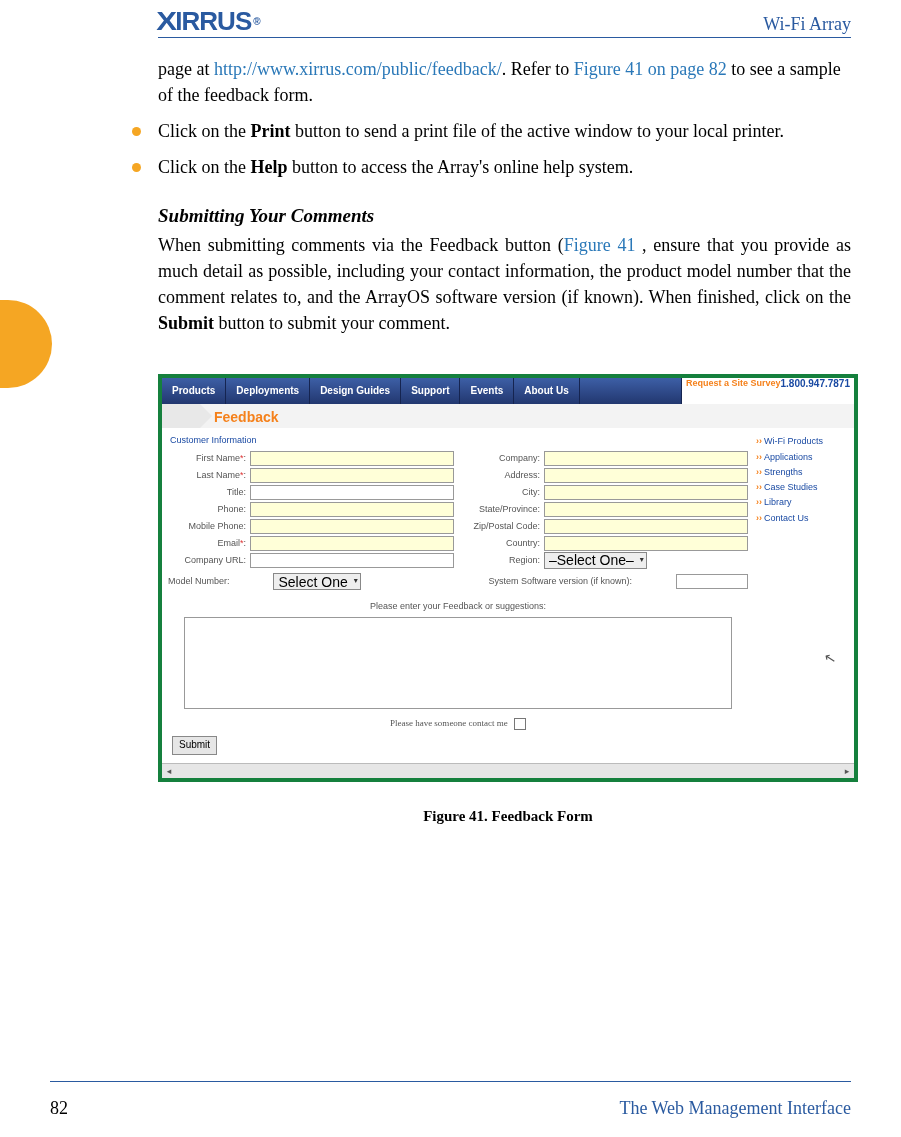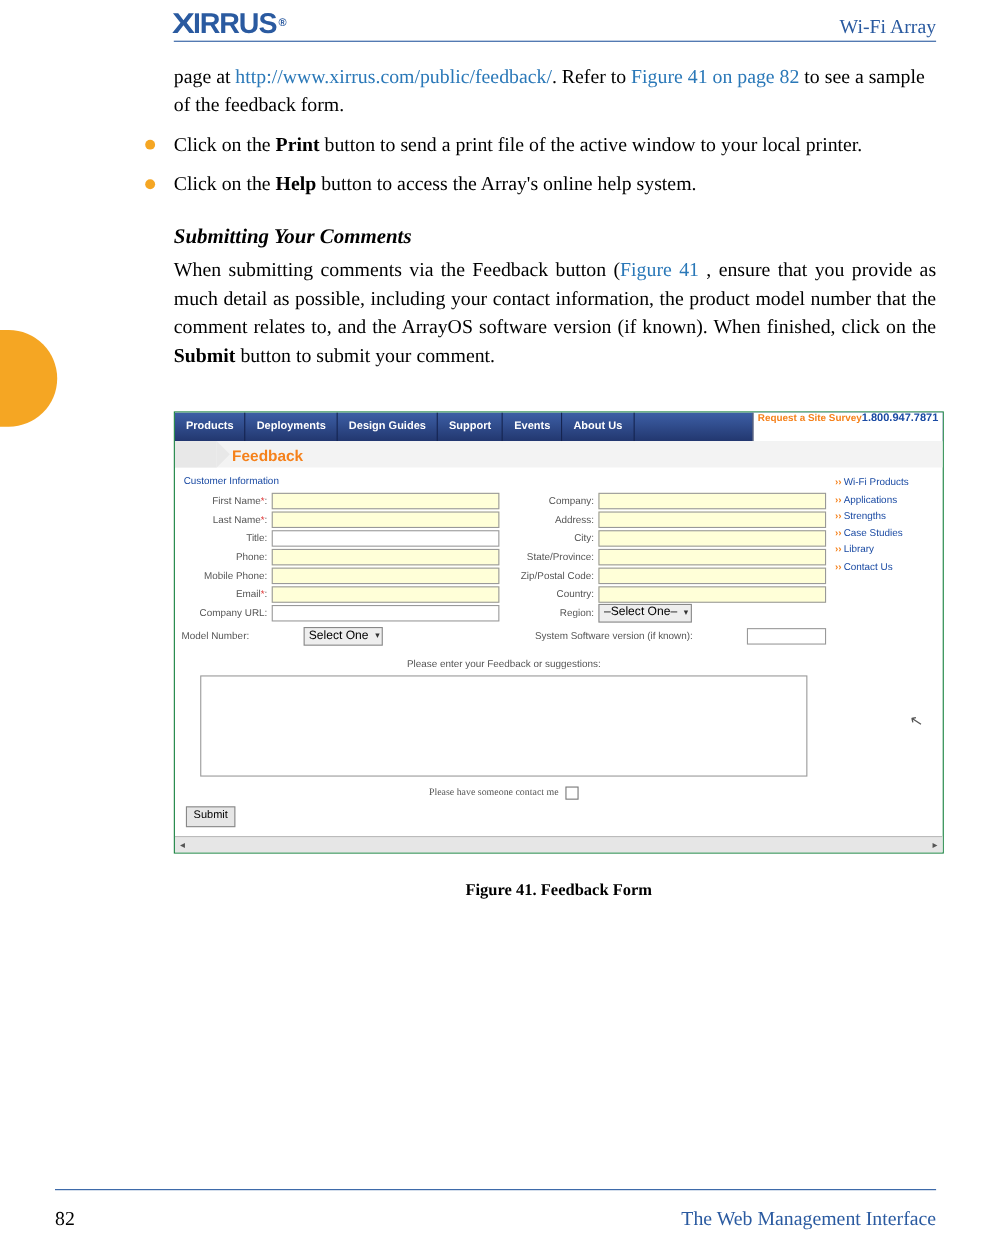--- a/index.html
+++ b/index.html
@@ -81,21 +81,21 @@
     border-top-right-radius: 44px;
     border-bottom-right-radius: 44px;
   }
 
   
   .figure {
     margin: 38px 0 0 0;
     width: 700px;
   }
   .screenshot {
-    border: 1px solid #15803d;
+    border: 4px solid #15803d;
     background: #fff;
     font-family: Arial, Helvetica, sans-serif;
     font-size: 10px;
     position: relative;
     height: 400px;
     overflow: hidden;
   }
   .navbar {
     height: 26px;
     background: linear-gradient(#3d5fa6, #22376f);
@@ -161,21 +161,21 @@
   .field-col { flex:1;}
   .field-row { display:flex; align-items:center; margin:1px 0; height:16px;}
   .flabel { width:78px; text-align:right; font-size:9px; color:#555; padding-right:4px;}
   .flabel .req { color:#d33;}
   .finput {
     flex:1; height:13px; border:1px solid #999;
     background:#ffffd8;
   }
   .finput.plain { background:#fff;}
   .fselect {
-    height:15px; border:1px solid #888; background:#eee; font-size:11px;
+    height:15px; border:1px solid #888; background:#eee; font-size:14px;
     display:inline-flex; align-items:center; padding:0 12px 0 4px; position:relative;
   }
   .fselect:after { content:"▾"; position:absolute; right:2px; top:1px; font-size:8px; color:#333;}
   .mid-row { display:flex; align-items:center; margin-top:4px; gap:8px;justify-content:space-between;}
   .mid-row .mlabel { font-size:9px; color:#555;}
   .mid-input { width:70px; height:13px; border:1px solid #999; background:#fff;}
   .feedback-label { text-align:center; font-size:9px; color:#555; margin-top:10px;}
   .ta {
     margin: 4px auto 0 auto;
     width: 94%; height: 90px;

